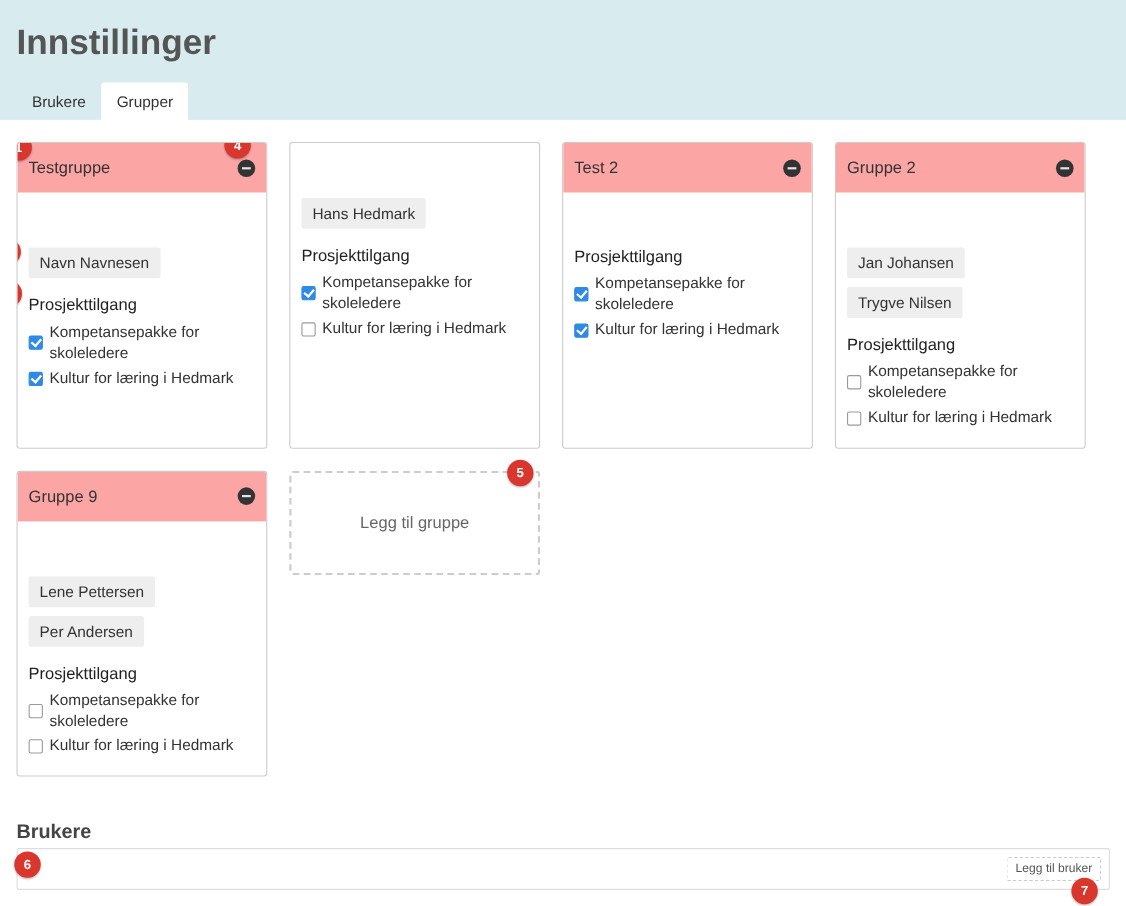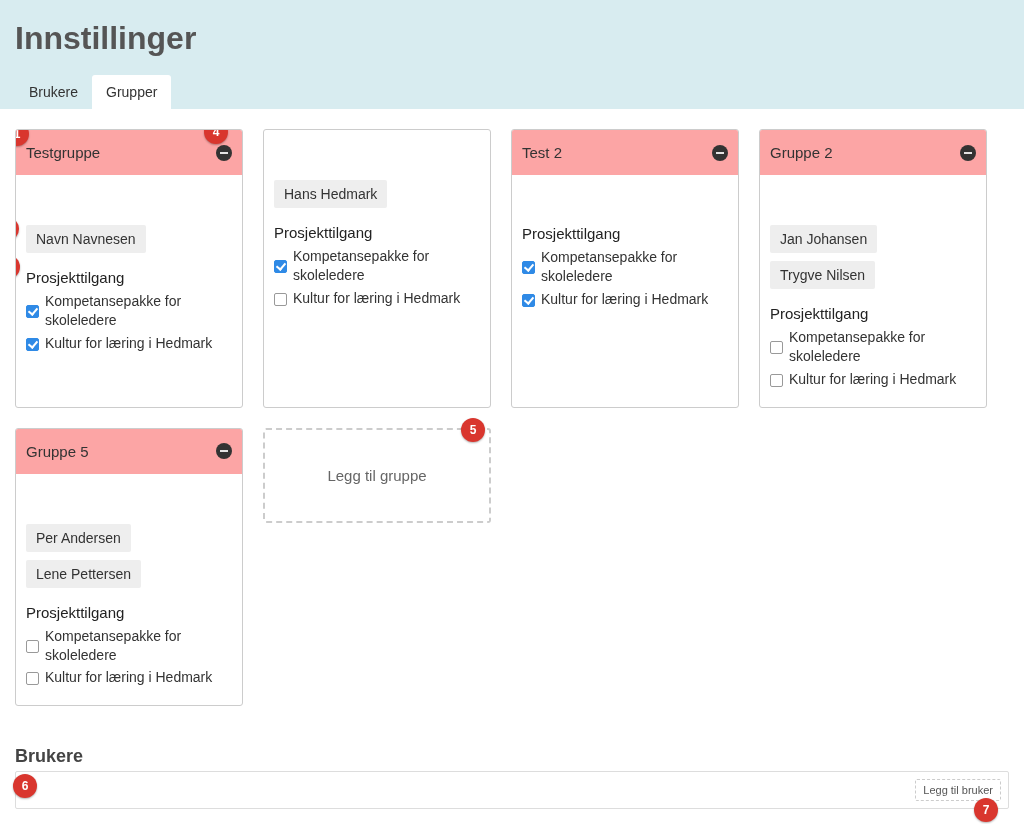--- a/index.html
+++ b/index.html
@@ -269,26 +269,26 @@
         </div>
       </div>
     </div>
   </div>
 
   
   <div class="row2" style="margin-top:-20px; margin-bottom:40px;">
 
     <div class="group-card">
       <div class="group-header">
-        <span>Gruppe 5</span>
+        <span>Gruppe 9</span>
         <span class="minus-icon"></span>
       </div>
       <div class="group-body">
+        <div><span class="member-chip">Lene Pettersen</span></div>
         <div><span class="member-chip">Per Andersen</span></div>
-        <div><span class="member-chip">Lene Pettersen</span></div>
         <div class="section-label">Prosjekttilgang</div>
         <div class="check-row">
           <span class="checkbox"></span>
           <span>Kompetansepakke for skoleledere</span>
         </div>
         <div class="check-row">
           <span class="checkbox"></span>
           <span>Kultur for læring i Hedmark</span>
         </div>
       </div>

